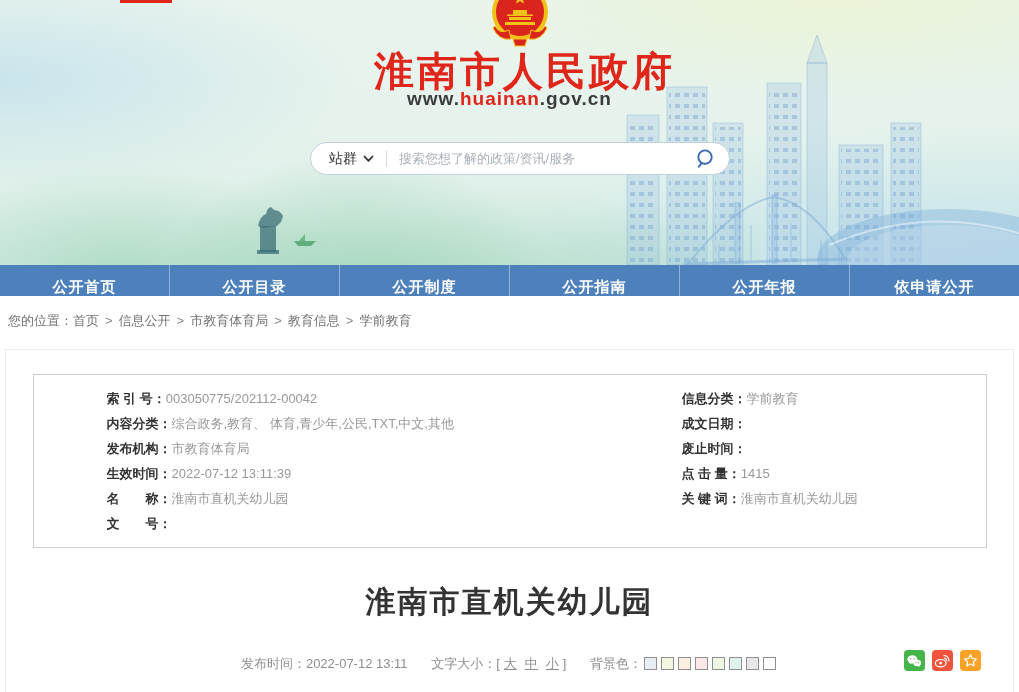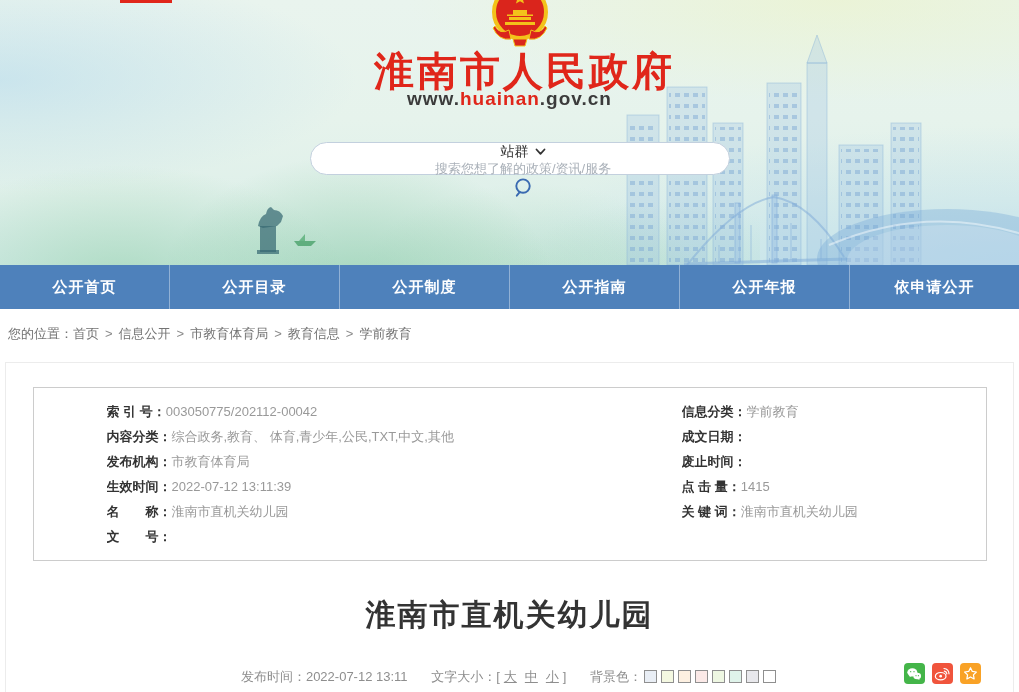--- a/index.html
+++ b/index.html
@@ -29,32 +29,32 @@
   .banner-center { position:absolute; left:0; top:0; width:943px; height:265px; }
   .emblem { position:absolute; left:485px; top:-16px; }
   .site-title { position:absolute; top:44px; left:0; width:1019px; text-align:center;
     font-size:40px; font-weight:bold; letter-spacing:3px; text-indent:30px; }
   .site-url { position:absolute; top:88px; left:0; width:1019px; text-align:center;
     font-size:19px; font-weight:bold; letter-spacing:1px; color:#3b3b3b; }
   .site-url .hl { }
 
   .search-bar { position:absolute; left:310px; top:142px; width:420px; height:33px;
     background:#fff; border:1px solid #c3d0de; border-radius:17px;
-    display:flex; align-items:center; padding:0 12px 0 18px;flex-direction:column; }
+    display:flex; align-items:center; padding:0 12px 0 18px; }
   .search-group { display:flex; align-items:center; gap:6px; font-size:14px; color:#333;
     cursor:pointer; white-space:nowrap; }
   .search-sep { width:1px; height:16px; background:#d4d9e0; margin:0 12px; }
   .search-input { flex:1; border:none; outline:none; font-size:13px; color:#333;
     background:transparent; font-family:"Liberation Sans", sans-serif; }
   .search-input::placeholder { color:#a9b0b8; }
   .search-btn { border:none; background:transparent; cursor:pointer; display:flex;
     align-items:center; padding:0; }
 
   
-  .nav { display:flex; width:1019px; height:44px; }
+  .nav { display:flex; width:1019px; height:31px; }
   .nav a { flex:1; text-align:center; line-height:44px; color:#fff; font-weight:bold;
     font-size:15px; text-decoration:none; letter-spacing:1px; }
   .nav a + a { border-left:1px solid rgba(255,255,255,.38); }
 
   
   .breadcrumb { padding:16px 8px 15px; font-size:13px; color:#737373; background:#fff; }
   .breadcrumb span { margin:0; }
   .breadcrumb .sep { margin:0 6px; color:#8a8a8a; }
   .breadcrumb a { color:#737373; text-decoration:none; }
 

